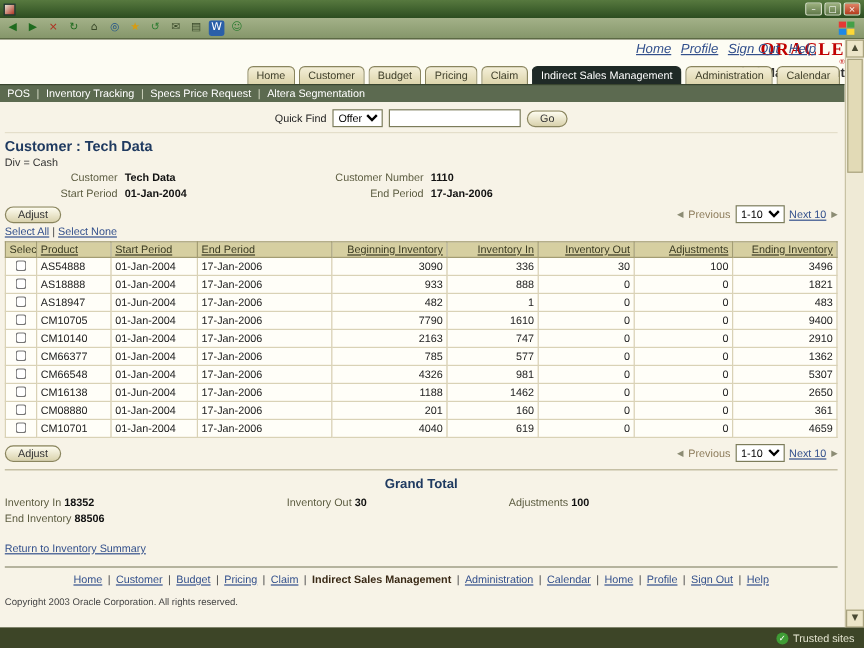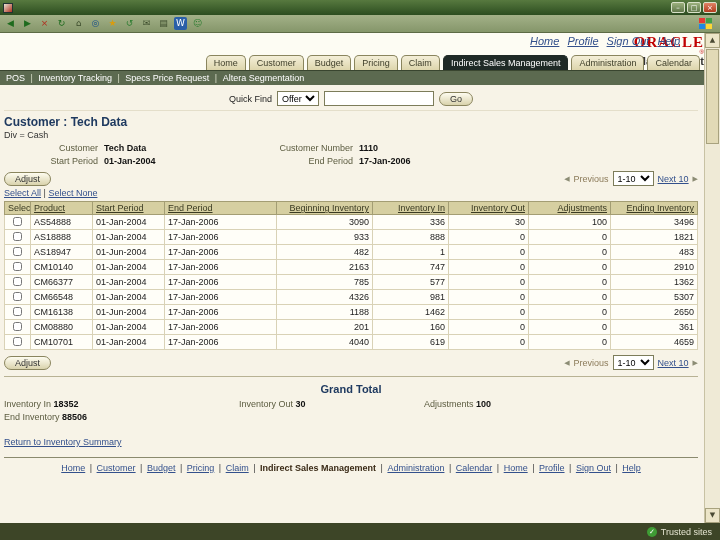--- a/index.html
+++ b/index.html
@@ -259,20 +259,31 @@
                 <td class="c-date">01-Jun-2004</td>
                 <td class="c-date">17-Jan-2006</td>
                 <td class="c-num">482</td>
                 <td class="c-num">1</td>
                 <td class="c-num">0</td>
                 <td class="c-num">0</td>
                 <td class="c-num">483</td>
               </tr>
               <tr>
                 <td class="c-sel"><input type="checkbox" style=""></td>
+                <td class="c-prod">CM10705</td>
+                <td class="c-date">01-Jan-2004</td>
+                <td class="c-date">17-Jan-2006</td>
+                <td class="c-num">7790</td>
+                <td class="c-num">1610</td>
+                <td class="c-num">0</td>
+                <td class="c-num">0</td>
+                <td class="c-num">9400</td>
+              </tr>
+              <tr>
+                <td class="c-sel"><input type="checkbox" style=""></td>
                 <td class="c-prod">CM10140</td>
                 <td class="c-date">01-Jan-2004</td>
                 <td class="c-date">17-Jan-2006</td>
                 <td class="c-num">2163</td>
                 <td class="c-num">747</td>
                 <td class="c-num">0</td>
                 <td class="c-num">0</td>
                 <td class="c-num">2910</td>
               </tr>
               <tr>
@@ -356,20 +367,21 @@
               <span class="flabel2">End Inventory</span>
               <span class="fvalue">88506</span>
             </span>
           </div>
         </div>
 
         <span class="return-link link">Return to Inventory Summary</span>
 
         <div class="footer-sep"></div>
         <div class="footer-links"><span class="link">Home</span><span class="sep"> | </span><span class="link">Customer</span><span class="sep"> | </span><span class="link">Budget</span><span class="sep"> | </span><span class="link">Pricing</span><span class="sep"> | </span><span class="link">Claim</span><span class="sep"> | </span><span class="current">Indirect Sales Management</span><span class="sep"> | </span><span class="link">Administration</span><span class="sep"> | </span><span class="link">Calendar</span><span class="sep"> | </span><span class="link">Home</span><span class="sep"> | </span><span class="link">Profile</span><span class="sep"> | </span><span class="link">Sign Out</span><span class="sep"> | </span><span class="link">Help</span></div>
+        <div class="copyright">Copyright 2003 Oracle Corporation. All rights reserved.</div>
 
       </div>
     </div>
 
     <div class="vscroll">
       <div class="vs-btn">▲</div>
       <div class="vs-thumb"></div>
       <div class="vs-track"></div>
       <div class="vs-btn">▼</div>
     </div>

